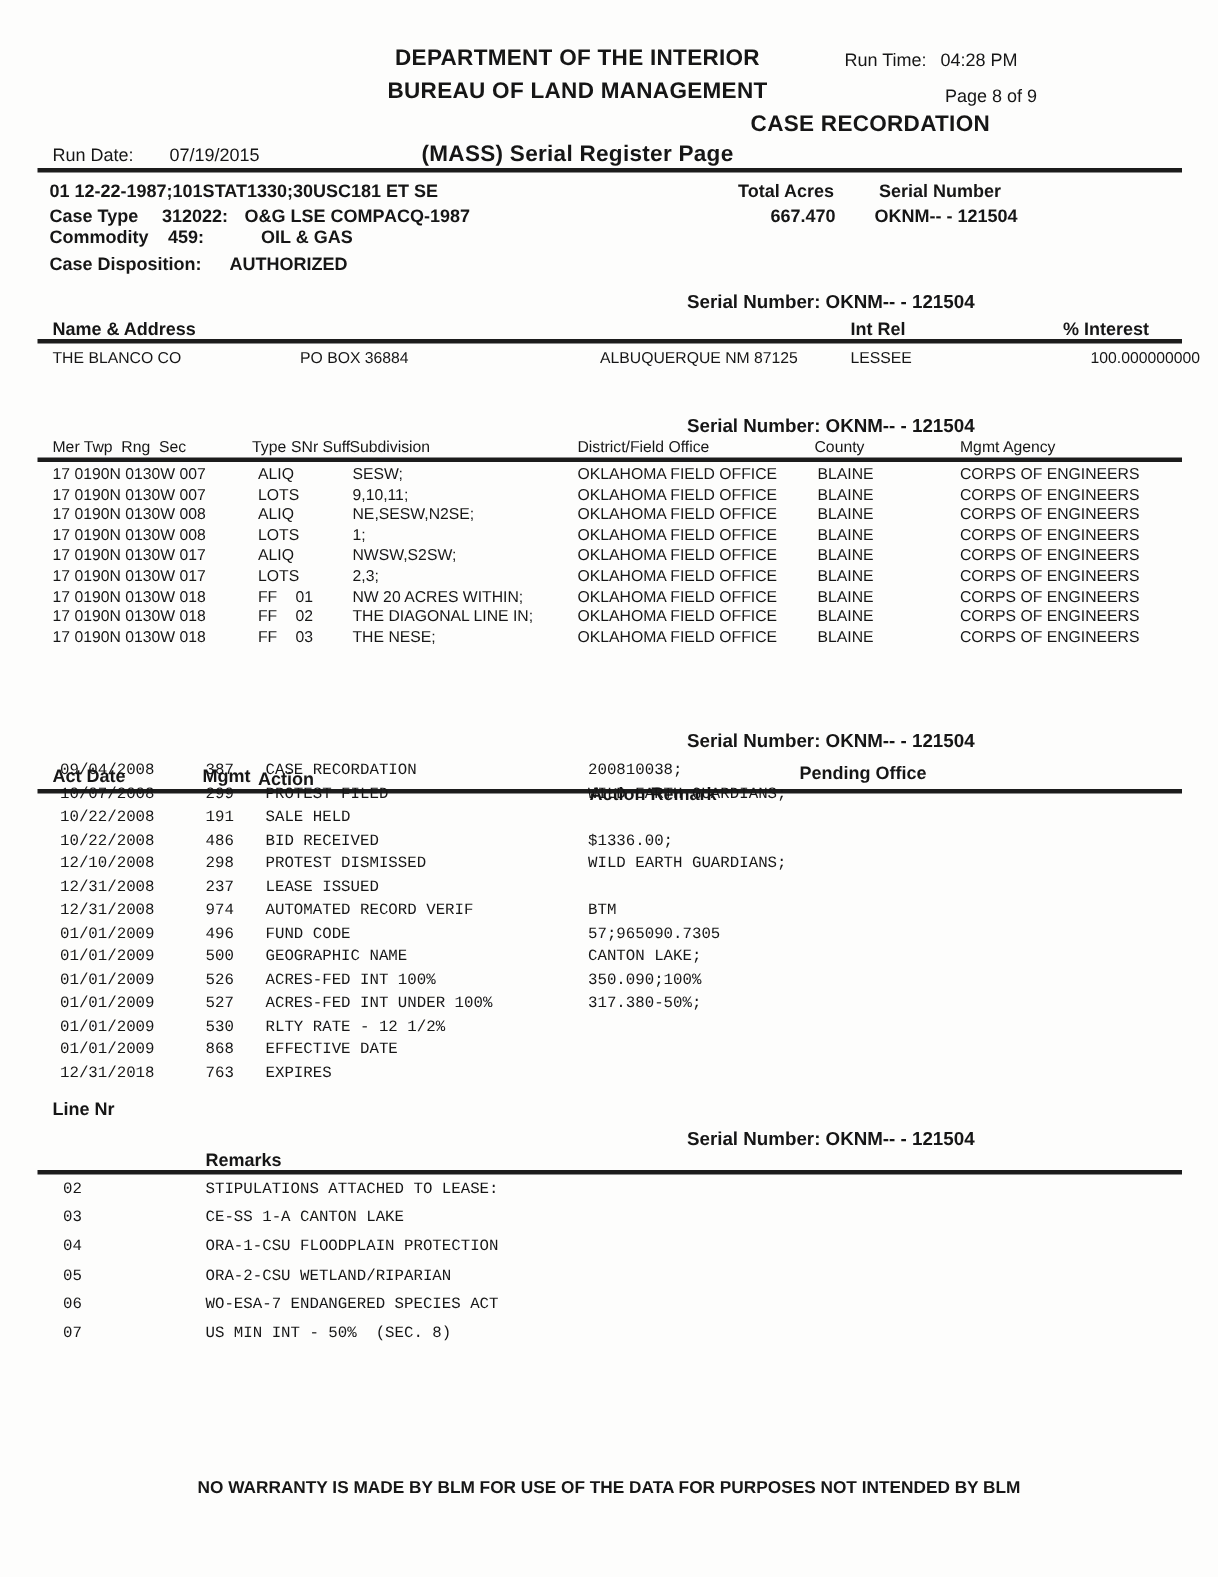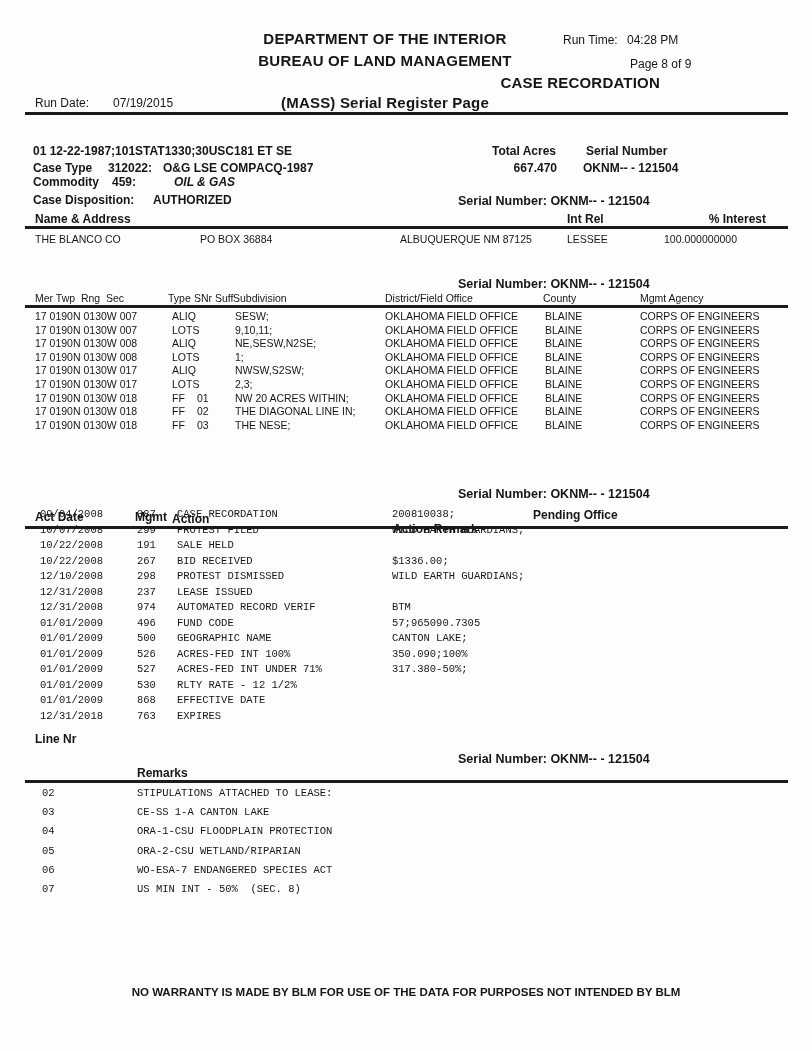--- a/index.html
+++ b/index.html
@@ -8,35 +8,35 @@
     position:relative; width:812px; height:1051px;
     background:#fdfdfc; color:#161616;
     font-family:"Liberation Sans", sans-serif;
     overflow:hidden;
     margin:0 auto;
   }
   .abs { position:absolute; white-space:pre; }
   .rule { position:absolute; background:#1c1c1c; }
   .title { font-size:15px; font-weight:bold; letter-spacing:0.2px; }
   .meta { font-size:12px; }
-  .case { font-size:12px; font-weight:bold;margin-top:24px; }
+  .case { font-size:12px; font-weight:bold; }
   .serialhead { font-size:12.5px; font-weight:bold; }
   .colhead { font-size:12px; font-weight:bold; }
   .colhead-sm { font-size:10.5px; }
   .tbl { position:absolute; left:0; width:812px; }
   .tr { position:relative; }
   .td { position:absolute; white-space:pre; top:0; }
   .sans-rows .tr { height:13.6px; font-size:10.5px; }
   .mono-rows { font-family:"Liberation Mono", monospace; }
   .cust-rows .tr { height:16px; font-size:10.5px; }
   .act-rows .tr { height:15.5px; font-size:10.5px; }
   .rem-rows .tr { height:19.2px; font-size:10.5px; }
   
   .cust-rows .c0{left:35px;} .cust-rows .c1{left:200px;} .cust-rows .c2{left:400px;}
-  .cust-rows .c3{left:567px;} .cust-rows .c4{left:601px; width:199px; text-align:center;}
+  .cust-rows .c3{left:567px;} .cust-rows .c4{left:601px; width:199px; text-align:right;}
   
   .sans-rows .c0{left:35px;} .sans-rows .c1{left:172px;} .sans-rows .c2{left:197px;}
   .sans-rows .c3{left:235px;} .sans-rows .c4{left:385px;} .sans-rows .c5{left:545px;}
   .sans-rows .c6{left:640px;}
   
   .act-rows .c0{left:40px;} .act-rows .c1{left:137px;} .act-rows .c2{left:177px;}
   .act-rows .c3{left:392px;}
   
   .rem-rows .c0{left:42px;} .rem-rows .c1{left:137px;}
   .footer { font-size:11.5px; font-weight:bold; text-align:center; }
@@ -65,21 +65,21 @@
 
   <div class="abs case" style="left:33px; top:137px;">Case Type</div>
   <div class="abs case" style="left:108px; top:137px;">312022:</div>
   <div class="abs case" style="left:163px; top:137px;">O&amp;G LSE COMP</div>
   <div class="abs case" style="left:256px; top:137px;">ACQ-1987</div>
   <div class="abs case" style="left:480px; top:137px; width:77px; text-align:right;">667.470</div>
   <div class="abs case" style="left:583px; top:137px;">OKNM-- - 121504</div>
 
   <div class="abs case" style="left:33px; top:151px;">Commodity</div>
   <div class="abs case" style="left:112px; top:151px;">459:</div>
-  <div class="abs case" style="left:174px; top:151px;font-style:italic;">OIL &amp; GAS</div>
+  <div class="abs case" style="left:174px; top:151px;">OIL &amp; GAS</div>
 
   <div class="abs case" style="left:33px; top:169px;">Case Disposition:</div>
   <div class="abs case" style="left:153px; top:169px;">AUTHORIZED</div>
 
   <div class="abs serialhead" style="left:458px; top:194px;">Serial Number: OKNM-- - 121504</div>
   <div class="abs colhead" style="left:35px; top:212px;">Name &amp; Address</div>
   <div class="abs colhead" style="left:567px; top:212px;">Int Rel</div>
   <div class="abs colhead" style="left:601px; top:212px; width:165px; text-align:right;">% Interest</div>
   <div class="rule" style="left:25px; top:226px; width:763px; height:2.5px;"></div>
   <div class="tbl cust-rows" style="top:233px;">
@@ -206,21 +206,21 @@
         <span class="td c3">WILD EARTH GUARDIANS;</span>
       </div>
       <div class="tr">
         <span class="td c0">10/22/2008</span>
         <span class="td c1">191</span>
         <span class="td c2">SALE HELD</span>
         <span class="td c3"></span>
       </div>
       <div class="tr">
         <span class="td c0">10/22/2008</span>
-        <span class="td c1">267</span>
+        <span class="td c1">486</span>
         <span class="td c2">BID RECEIVED</span>
         <span class="td c3">$1336.00;</span>
       </div>
       <div class="tr">
         <span class="td c0">12/10/2008</span>
         <span class="td c1">298</span>
         <span class="td c2">PROTEST DISMISSED</span>
         <span class="td c3">WILD EARTH GUARDIANS;</span>
       </div>
       <div class="tr">
@@ -249,21 +249,21 @@
       </div>
       <div class="tr">
         <span class="td c0">01/01/2009</span>
         <span class="td c1">526</span>
         <span class="td c2">ACRES-FED INT 100%</span>
         <span class="td c3">350.090;100%</span>
       </div>
       <div class="tr">
         <span class="td c0">01/01/2009</span>
         <span class="td c1">527</span>
-        <span class="td c2">ACRES-FED INT UNDER 71%</span>
+        <span class="td c2">ACRES-FED INT UNDER 100%</span>
         <span class="td c3">317.380-50%;</span>
       </div>
       <div class="tr">
         <span class="td c0">01/01/2009</span>
         <span class="td c1">530</span>
         <span class="td c2">RLTY RATE - 12 1/2%</span>
         <span class="td c3"></span>
       </div>
       <div class="tr">
         <span class="td c0">01/01/2009</span>

